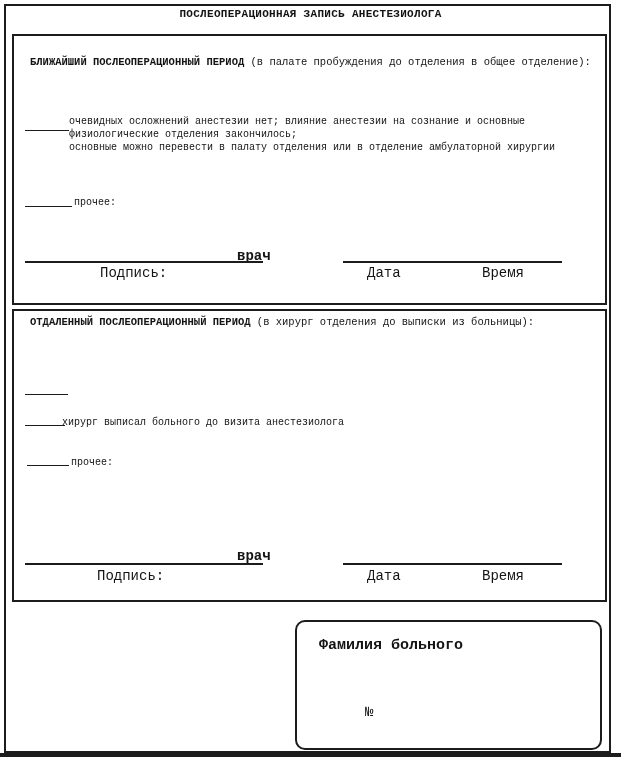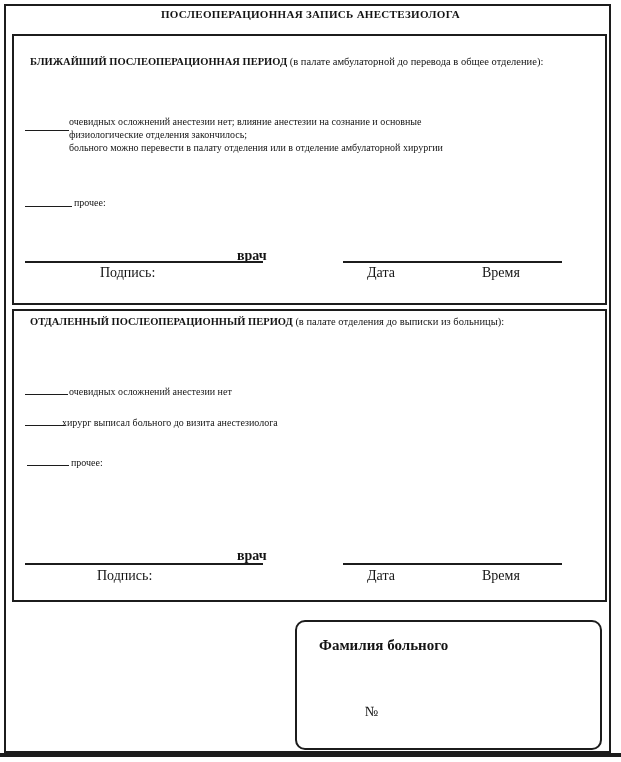--- a/index.html
+++ b/index.html
@@ -1,20 +1,20 @@
 <!DOCTYPE html>
 <html><head>
 <meta charset="utf-8">
 <style>
   html,body{margin:0;padding:0;background:#e8e8e8;}
   .page{
     position:relative;
     width:621px;height:762px;
     background:#ffffff;
-    font-family:Liberation Serif, serif;
+    font-family:Liberation Mono, monospace;
     color:#141414;
     overflow:hidden;
   }
   .abs{position:absolute;}
   
   .outer-frame{
     left:4px;top:4px;width:607px;height:749px;
     border:2px solid #1c1c1c;
     box-sizing:border-box;
   }
@@ -69,50 +69,49 @@
 <div class="page">
 
   <div class="abs outer-frame"></div>
   <div class="abs bottom-bar"></div>
 
   <div class="abs form-title">ПОСЛЕОПЕРАЦИОННАЯ ЗАПИСЬ АНЕСТЕЗИОЛОГА</div>
 
   <div class="abs section-box box-immediate"></div>
 
   <div class="abs section-heading" style="top:56px;">
-    <span class="hb">БЛИЖАЙШИЙ ПОСЛЕОПЕРАЦИОННАЯ ПЕРИОД</span>
-    <span class="hn">(в палате амбулаторной до перевода в общее отделение):</span>
+    <span class="hb">БЛИЖАЙШИЙ ПОСЛЕОПЕРАЦИОННЫЙ ПЕРИОД</span>
+    <span class="hn">(в палате пробуждения до отделения в общее отделение):</span>
   </div>
 
   <div class="abs blank-line" style="left:25px;top:130px;width:44px;"></div>
   <div class="abs body-text" style="left:69px;top:115px;">
     <div>очевидных осложнений анестезии нет; влияние анестезии на сознание и основные</div>
     <div>физиологические отделения закончилось;</div>
-    <div>больного можно перевести в палату отделения или в отделение амбулаторной хирургии</div>
+    <div>основные можно перевести в палату отделения или в отделение амбулаторной хирургии</div>
   </div>
 
   <div class="abs blank-line" style="left:25px;top:206px;width:47px;"></div>
   <div class="abs body-text" style="left:74px;top:196px;">прочее:</div>
 
   <div class="abs small-label" style="left:237px;top:248px;font-weight:bold;">врач</div>
   <div class="abs sig-line" style="left:25px;top:261px;width:238px;"></div>
   <div class="abs small-label" style="left:100px;top:265px;">Подпись:</div>
   <div class="abs sig-line" style="left:343px;top:261px;width:219px;"></div>
   <div class="abs small-label" style="left:367px;top:265px;">Дата</div>
   <div class="abs small-label" style="left:482px;top:265px;">Время</div>
 
   <div class="abs section-box box-late"></div>
 
   <div class="abs section-heading" style="top:316px;">
     <span class="hb">ОТДАЛЕННЫЙ ПОСЛЕОПЕРАЦИОННЫЙ ПЕРИОД</span>
-    <span class="hn">(в палате отделения до выписки из больницы):</span>
+    <span class="hn">(в хирург отделения до выписки из больницы):</span>
   </div>
 
   <div class="abs blank-line" style="left:25px;top:394px;width:43px;"></div>
-  <div class="abs body-text" style="left:69px;top:385px;">очевидных осложнений анестезии нет</div>
 
   <div class="abs blank-line" style="left:25px;top:425px;width:40px;"></div>
   <div class="abs body-text" style="left:62px;top:416px;">хирург выписал больного до визита анестезиолога</div>
 
   <div class="abs blank-line" style="left:27px;top:465px;width:42px;"></div>
   <div class="abs body-text" style="left:71px;top:456px;">прочее:</div>
 
   <div class="abs small-label" style="left:237px;top:548px;font-weight:bold;">врач</div>
   <div class="abs sig-line" style="left:25px;top:563px;width:238px;"></div>
   <div class="abs small-label" style="left:97px;top:568px;">Подпись:</div>

